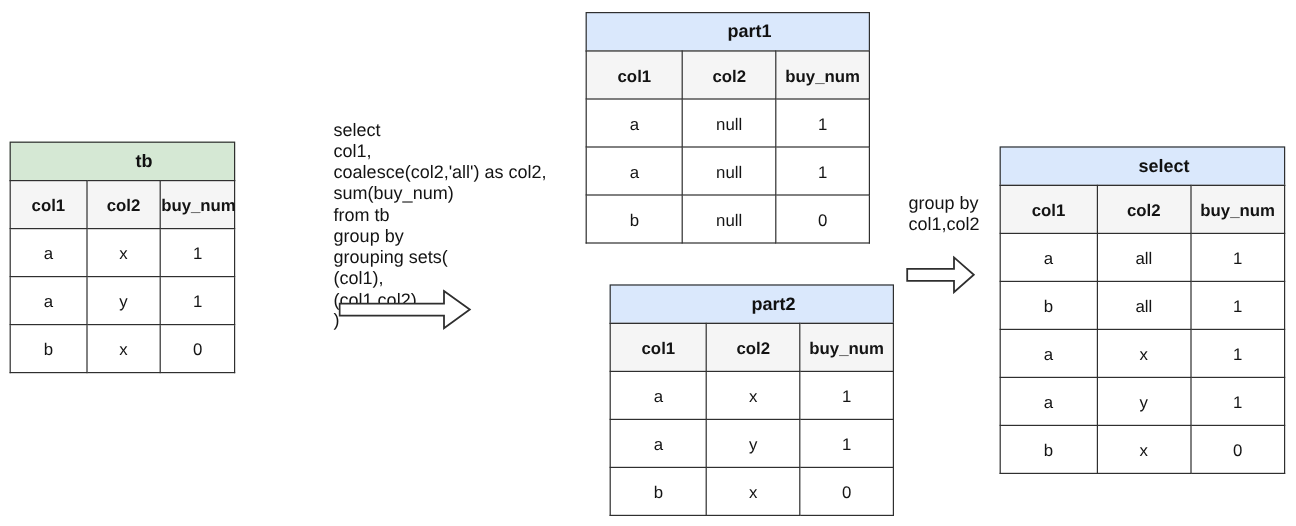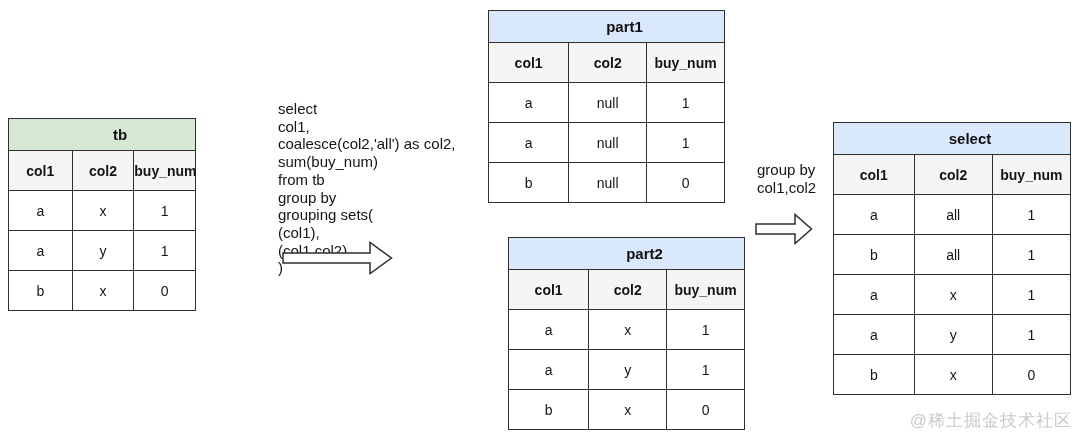--- a/index.html
+++ b/index.html
@@ -248,15 +248,14 @@
         </tr>
         <tr>
           <td>b</td>
           <td>x</td>
           <td>0</td>
         </tr>
       </tbody>
     </table>
   </div>
 
-  <div class="watermark">@稀土掘金技术社区</div>
 
 </div>
 
 </body></html>

